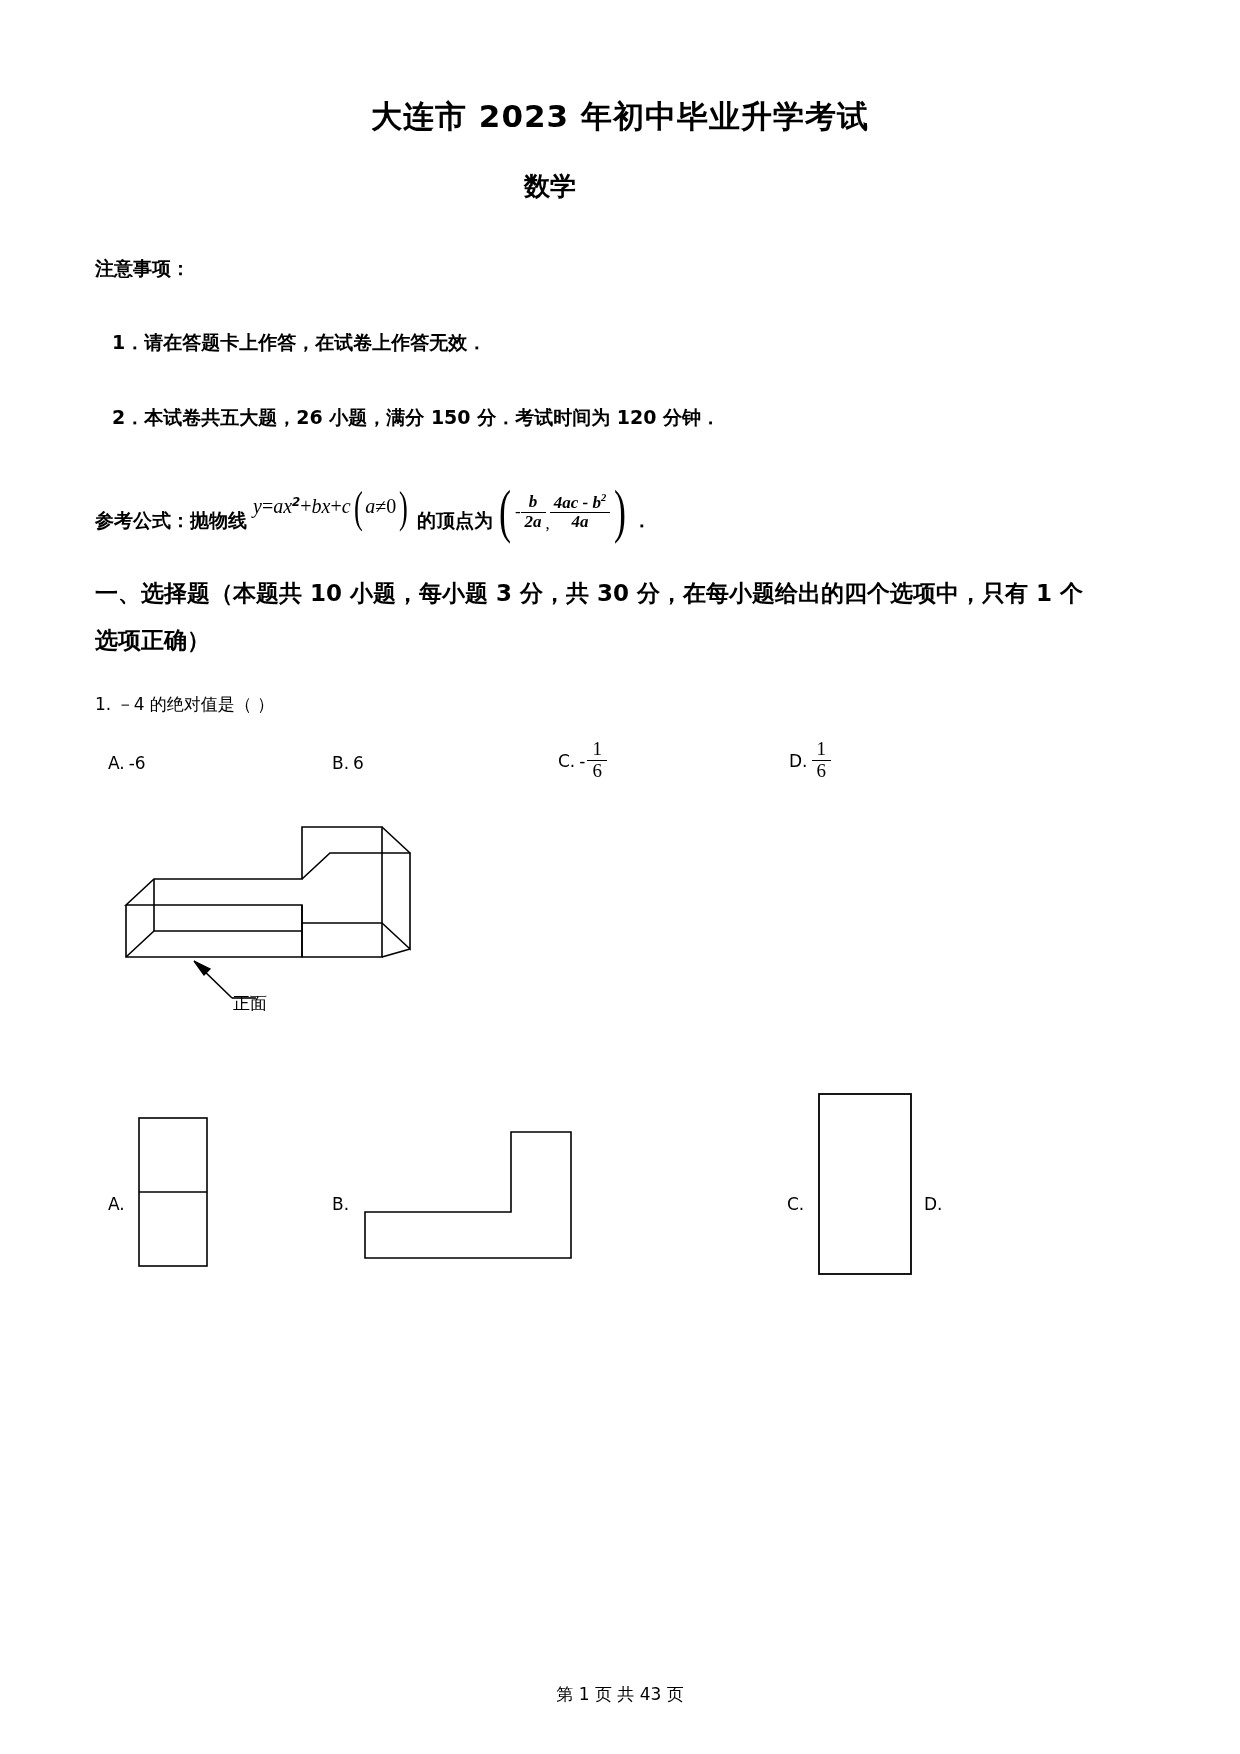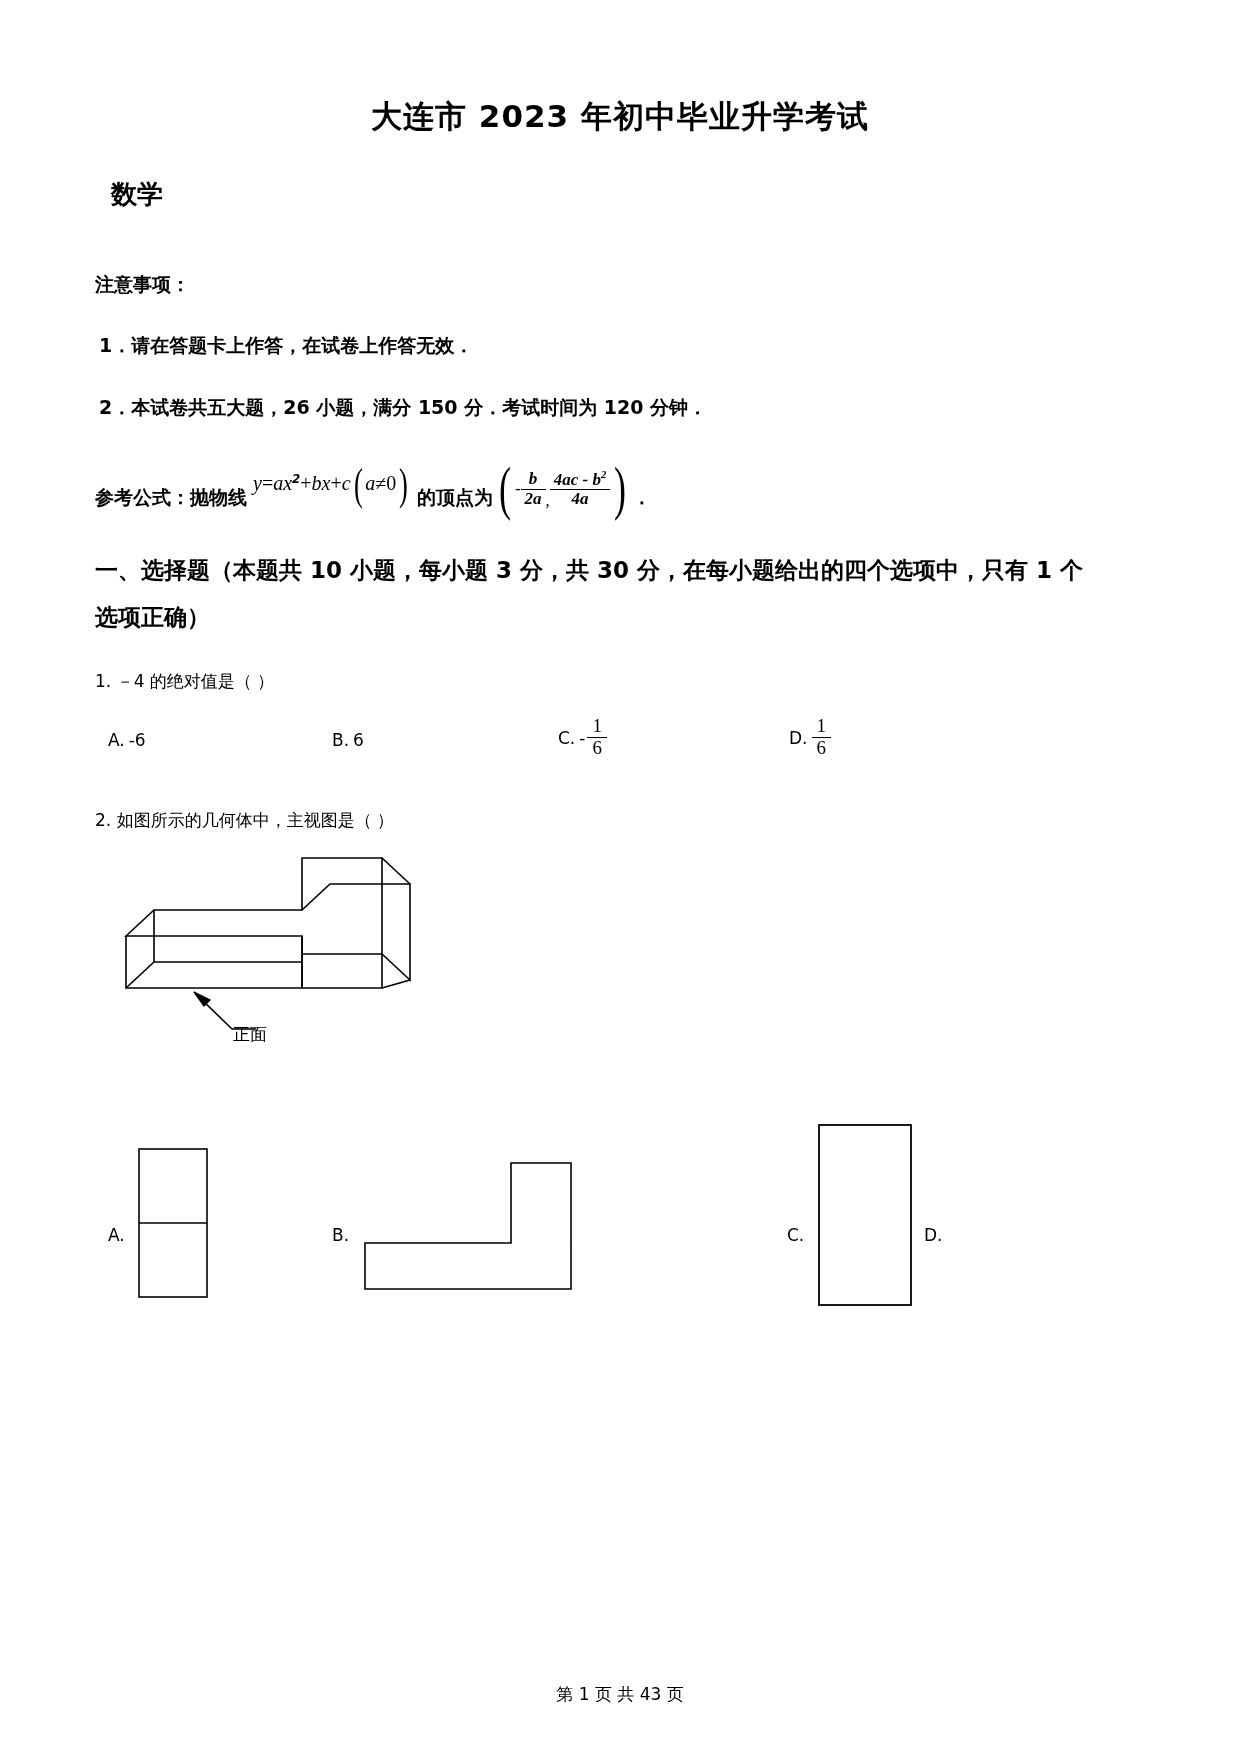--- a/index.html
+++ b/index.html
@@ -22,42 +22,42 @@
     text-align:center;
     font-family:"DejaVu Sans", sans-serif;
     font-weight:bold;
     font-size:31px;
     letter-spacing:1px;
     margin:0;
     padding-top:98px;
     line-height:1.2;
   }
   .doc-subtitle{
-    text-align:left;
+    text-align:center;
     font-family:"DejaVu Sans", sans-serif;
     font-weight:bold;
     font-size:26px;
-    margin:16px;
+    margin:8px;
     padding-top:28px;
     padding-right:140px;
     line-height:1.2;
   }
   
   .notice-head{
     font-family:"DejaVu Sans", sans-serif;
     font-weight:bold;
     font-size:19px;
     margin:0;
     padding-top:46px;
   }
   .notice-line{
     font-family:"DejaVu Sans", sans-serif;
     font-weight:bold;
     font-size:19px;
-    margin:4px;
+    margin:17px;
     padding-top:30px;
     line-height:1.45;
   }
   .formula-row{
     font-family:"DejaVu Sans", sans-serif;
     font-weight:bold;
     font-size:19px;
     padding-top:42px;
     display:flex;
     align-items:flex-end;
@@ -244,24 +244,20 @@
     </div>
     <div class="opt" style="left:694px;top:22px;">
       <span class="lab">D.</span>
       <span class="opt-frac">
         <span class="num">1</span>
         <span class="den">6</span>
       </span>
     </div>
   </div>
 
-  <p class="question">
-    <span>2.</span>
-    <span>如图所示的几何体中，主视图是（ ）</span>
-  </p>
 
   <div class="figure-solid">
     <svg width="340" height="210" viewBox="0 0 340 210" style="position:absolute;left:15px;top:6px;">
       <g fill="none" stroke="#000000" stroke-width="1.6" stroke-linejoin="miter">
 
         <path d="M 16 82 L 44 56 L 192 56 L 192 4 L 272 4 L 272 100 L 192 100 L 192 82 Z"></path>
 
         <path d="M 16 82 L 16 134 L 192 134 L 192 82"></path>
 
         <path d="M 192 134 L 272 134 L 272 100"></path>

